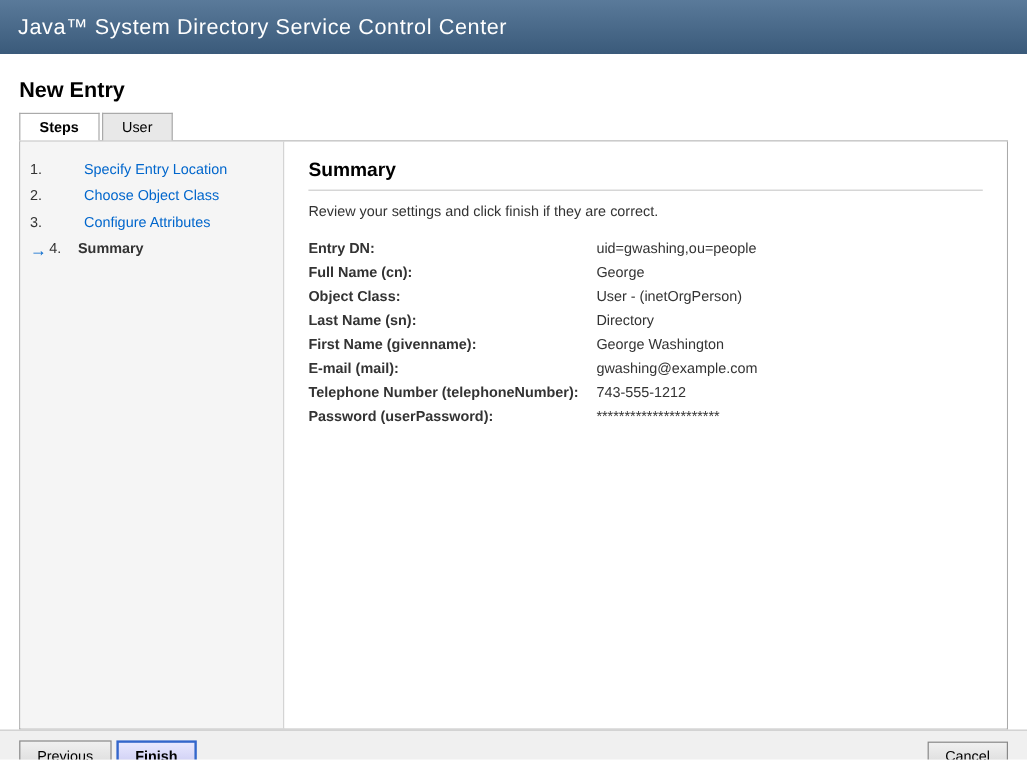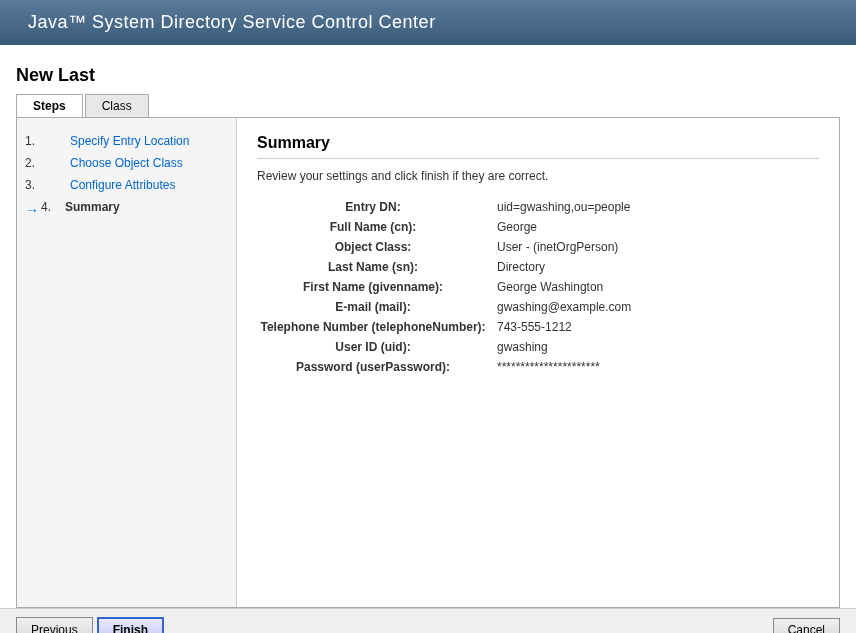--- a/index.html
+++ b/index.html
@@ -2,21 +2,21 @@
 <html><head>
   <meta charset="utf-8">
   <style>
     * { margin: 0; padding: 0; box-sizing: border-box; }
     body { font-family: Arial, sans-serif; font-size: 13px; background: #fff; width: 856px; height: 633px; overflow: hidden; }
 
     
     #header {
       background: linear-gradient(to bottom, #5a7a9a, #3a5a7a);
       color: #fff;
-      padding: 12px 28px;
+      padding: 12px 15px;
       font-size: 18px;
       font-weight: normal;
       letter-spacing: 0.5px;
     }
 
     
     #content-wrapper {
       padding: 10px 16px 0 16px;
     }
 
@@ -130,21 +130,20 @@
       padding: 3px 8px 3px 0;
       font-size: 12px;
       vertical-align: top;
     }
 
     .summary-table tr td:first-child {
       font-weight: bold;
       color: #333;
       width: 240px;
       white-space: nowrap;
-      text-align: center;
     }
 
     .summary-table tr td:last-child {
       color: #333;
     }
 
     
     #footer {
       display: flex;
       align-items: center;
@@ -175,25 +174,25 @@
     }
   </style>
 </head>
 <body>
 
 <div id="header">
   <span>Java™ System Directory Service Control Center</span>
 </div>
 
 <div id="content-wrapper">
-  <div id="page-title">New Last</div>
+  <div id="page-title">New Entry</div>
 
   <div id="tabs">
     <div class="tab active">Steps</div>
-    <div class="tab">Class</div>
+    <div class="tab">User</div>
   </div>
 
   <div id="main-area">
 
     <div id="sidebar">
 
       <div class="step-item">
         <span class="step-num">1.</span>
         <a class="step-link">Specify Entry Location</a>
       </div>
@@ -243,24 +242,20 @@
             </tr>
             <tr>
               <td>E-mail (mail):</td>
               <td>gwashing@example.com</td>
             </tr>
             <tr>
               <td>Telephone Number (telephoneNumber):</td>
               <td>743-555-1212</td>
             </tr>
             <tr>
-              <td>User ID (uid):</td>
-              <td>gwashing</td>
-            </tr>
-            <tr>
               <td>Password (userPassword):</td>
               <td>**********************</td>
             </tr>
           </tbody>
       </table>
     </div>
 
   </div>
 </div>
 

